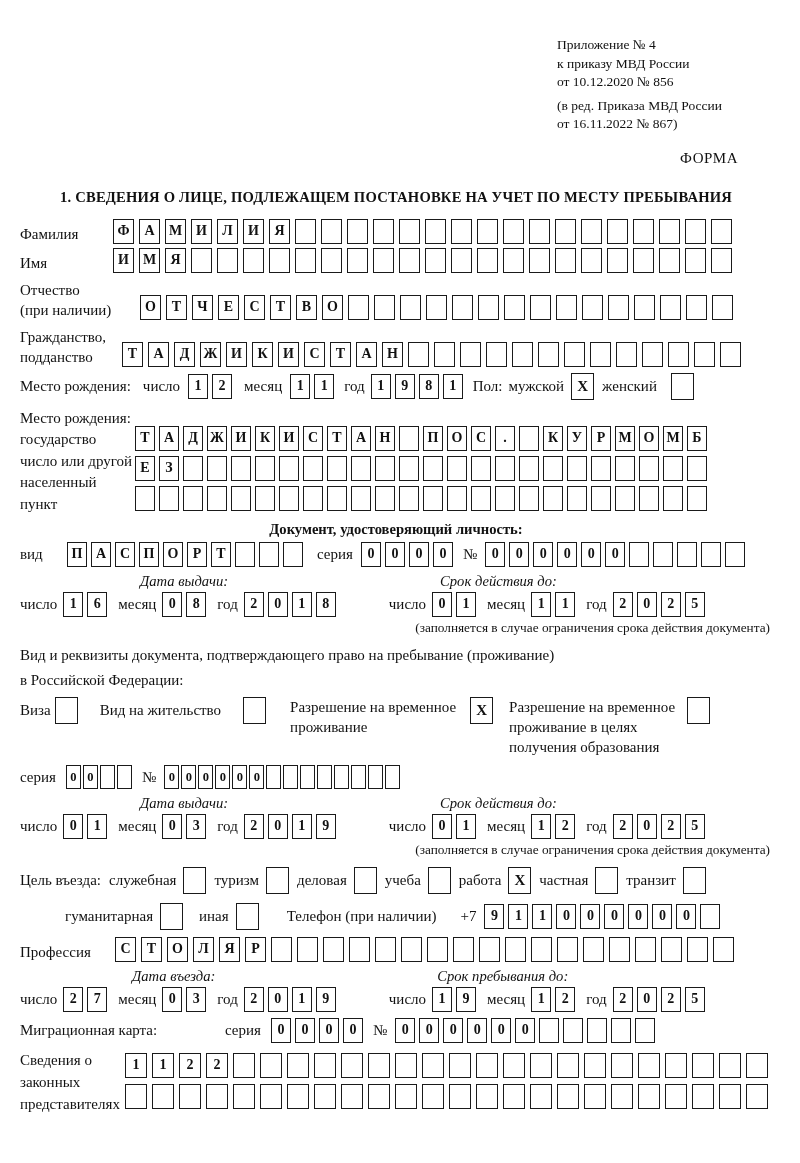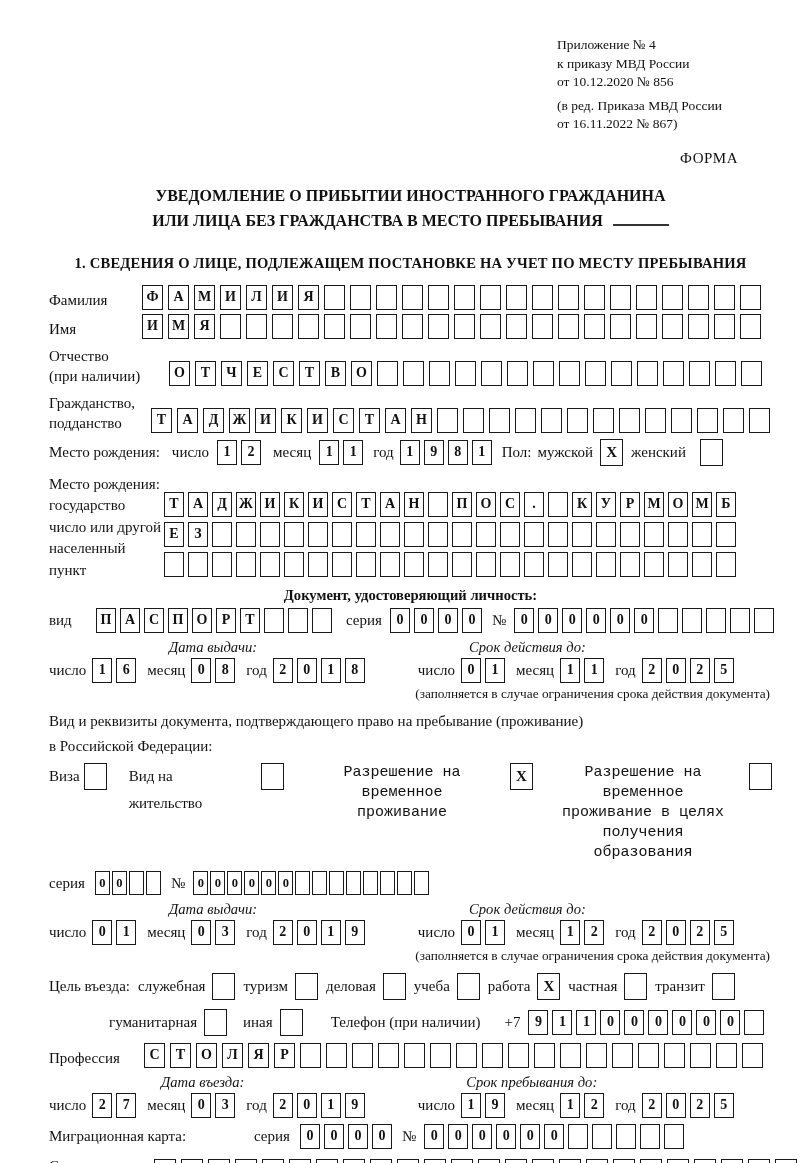--- a/index.html
+++ b/index.html
@@ -1,18 +1,18 @@
 <!DOCTYPE html>
 <html lang="ru"><head>
 <meta charset="utf-8">
 <style>
   html,body{margin:0;padding:0;background:#e8e8e8;}
   .page{
     width:800px;height:1163px;box-sizing:border-box;background:#ffffff;
-    margin:0 auto;padding:36px 28px 0 49px;overflow:hidden;position:relative;
+    margin:0 auto;padding:36px 28px 0 20px;overflow:hidden;position:relative;
     font-family:"Liberation Serif","DejaVu Serif",serif;color:#111;font-size:15px;
   }
   
   .appendix{margin-left:auto;width:215px;font-size:13.5px;line-height:18.5px;}
   .appendix .gap{height:5px;}
   .forma{ text-align:right;font-weight:normal;font-size:15px;margin-top:16px;padding-right:34px;letter-spacing:.5px;}
   
   .title{text-align:center;font-weight:bold;font-size:16px;line-height:25px;margin-top:16px;}
   .blank-underline{display:inline-block;width:56px;border-bottom:2px solid #333;height:14px;margin-left:10px;}
   .sec-heading{text-align:center;font-weight:bold;font-size:14.6px;margin-top:22px;letter-spacing:.2px;}
@@ -36,47 +36,41 @@
   .inline-row > *{flex:0 0 auto;}
   .doc-heading{text-align:center;font-weight:bold;font-size:14.6px;margin-top:6px;}
   .dlabels{display:flex;font-size:14.6px;margin-top:6px;font-style:italic;}
   .drow{display:flex;align-items:center;margin-top:2px;}
   .dgroup{display:flex;align-items:center;}
   .dgroup .lbl{margin-right:6px;}
   .dgroup .cells{margin-right:7px;}
   .note-right{text-align:right;font-size:13.3px;margin-top:3px;padding-right:2px;}
   .intro{margin-top:7px;line-height:25px;}
   .options-row{display:flex;align-items:flex-start;margin-top:4px;}
-  .opt-multi{display:inline-block;text-align:center;line-height:20px;font-family:Liberation Mono, monospace;}
+  .opt-multi{display:inline-block;line-height:20px;}
   .purpose-row{display:flex;align-items:center;margin-top:9px;}
   .purpose-row .opt{margin-left:8px;}
   .purpose-row .cbx{margin-left:7px;}
 </style>
 </head>
 <body>
 
 <div class="page">
 
   <div class="appendix">
     <div>Приложение № 4</div>
     <div>к приказу МВД России</div>
     <div>от 10.12.2020 № 856</div>
     <div class="gap"></div>
     <div>(в ред. Приказа МВД России</div>
     <div>от 16.11.2022 № 867)</div>
   </div>
 
   <div class="forma">ФОРМА</div>
 
-  <div class="title">
-    <div>УВЕДОМЛЕНИЕ О ПРИБЫТИИ ИНОСТРАННОГО ГРАЖДАНИНА</div>
-    <div>
-      <span>ИЛИ ЛИЦА БЕЗ ГРАЖДАНСТВА В МЕСТО ПРЕБЫВАНИЯ</span><span class="blank-underline"></span>
-    </div>
-  </div>
 
   <div class="sec-heading">1. СВЕДЕНИЯ О ЛИЦЕ, ПОДЛЕЖАЩЕМ ПОСТАНОВКЕ НА УЧЕТ ПО МЕСТУ ПРЕБЫВАНИЯ</div>
 
   <div class="frow" style="margin-top:13px">
     <div class="flabel" style="width:93px">Фамилия</div>
     <div class="cells">
         <span class="cb">Ф</span>
         <span class="cb">А</span>
         <span class="cb">М</span>
         <span class="cb">И</span>
@@ -503,21 +497,21 @@
     <span class="opt">учеба</span>
     <span class="cbx"></span>
     <span class="opt">работа</span>
     <span class="cbx">X</span>
     <span class="opt">частная</span>
     <span class="cbx"></span>
     <span class="opt">транзит</span>
     <span class="cbx"></span>
   </div>
   <div class="purpose-row">
-    <span style="margin-left:60px">гуманитарная</span>
+    <span style="margin-left:45px">гуманитарная</span>
     <span class="cbx"></span>
     <span class="opt" style="margin-left:16px">иная</span>
     <span class="cbx"></span>
     <span style="margin-left:28px">Телефон (при наличии)</span>
     <span style="margin-left:24px">+7</span>
     <span class="cells md" style="margin-left:8px">
         <span class="cb">9</span>
         <span class="cb">1</span>
         <span class="cb">1</span>
         <span class="cb">0</span>

